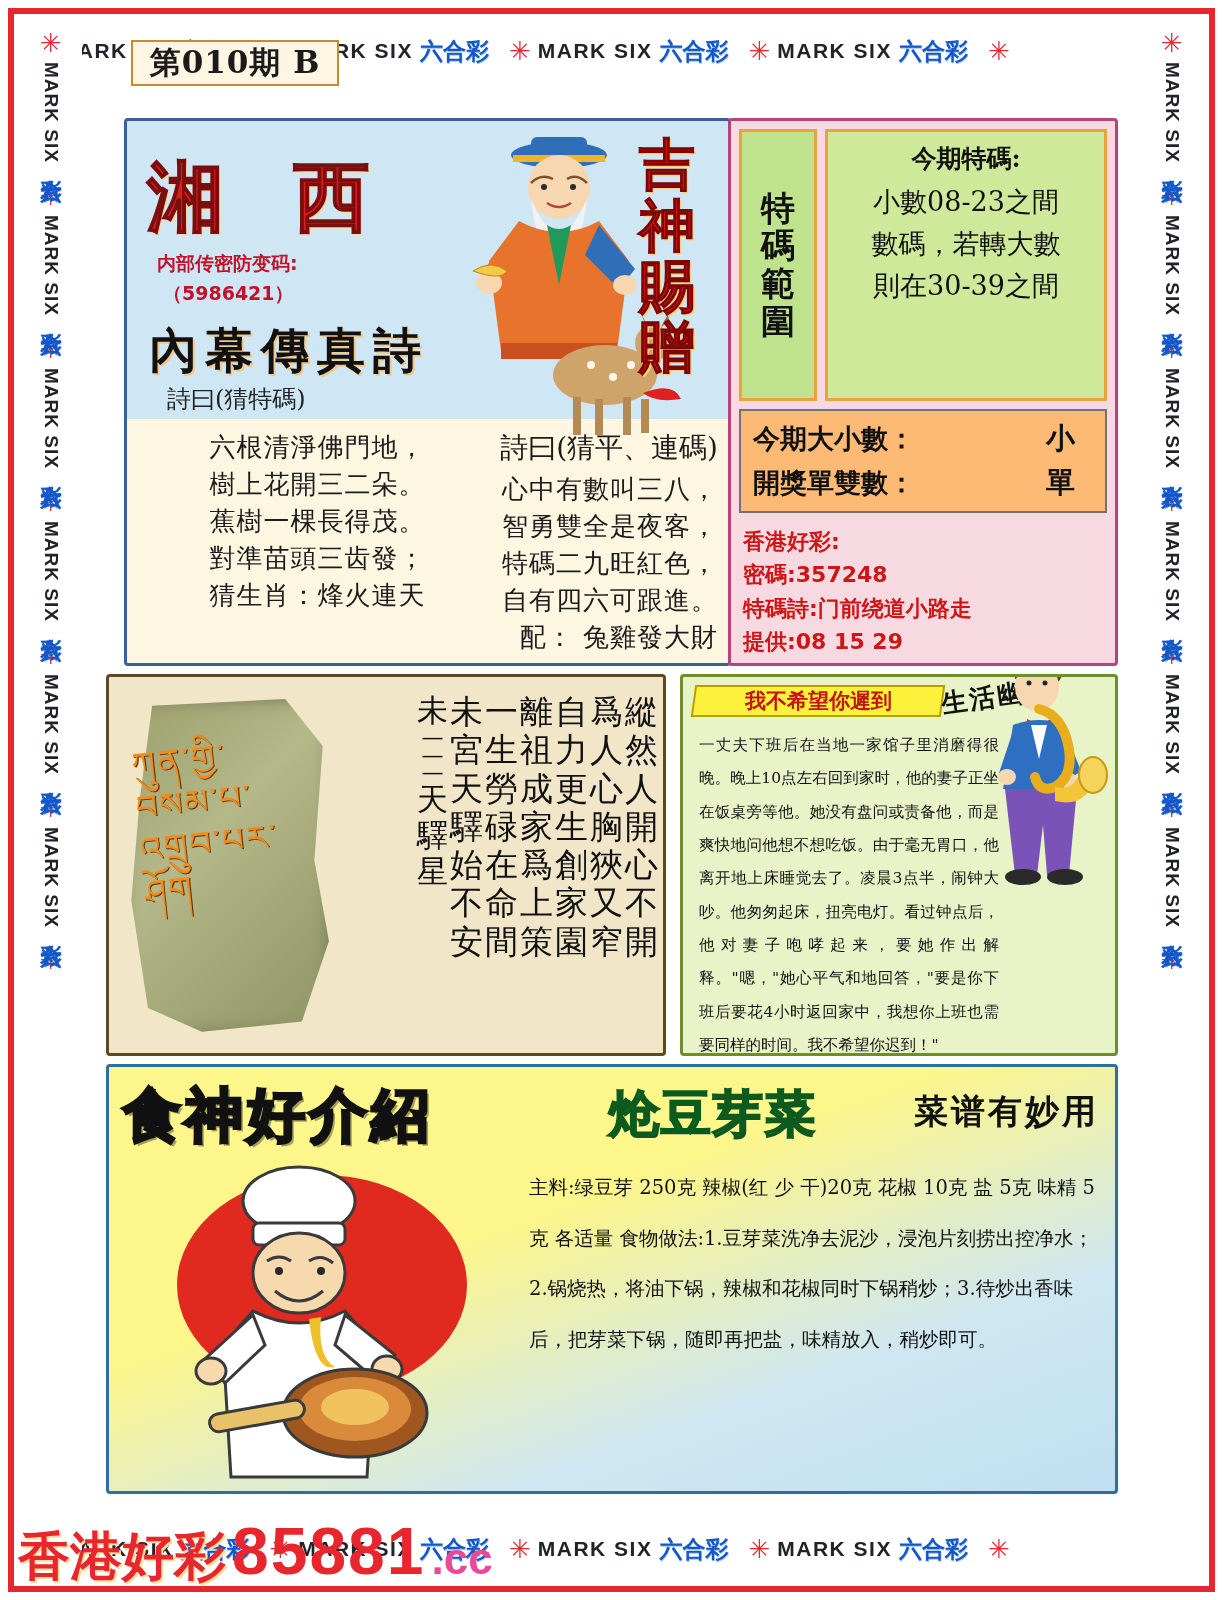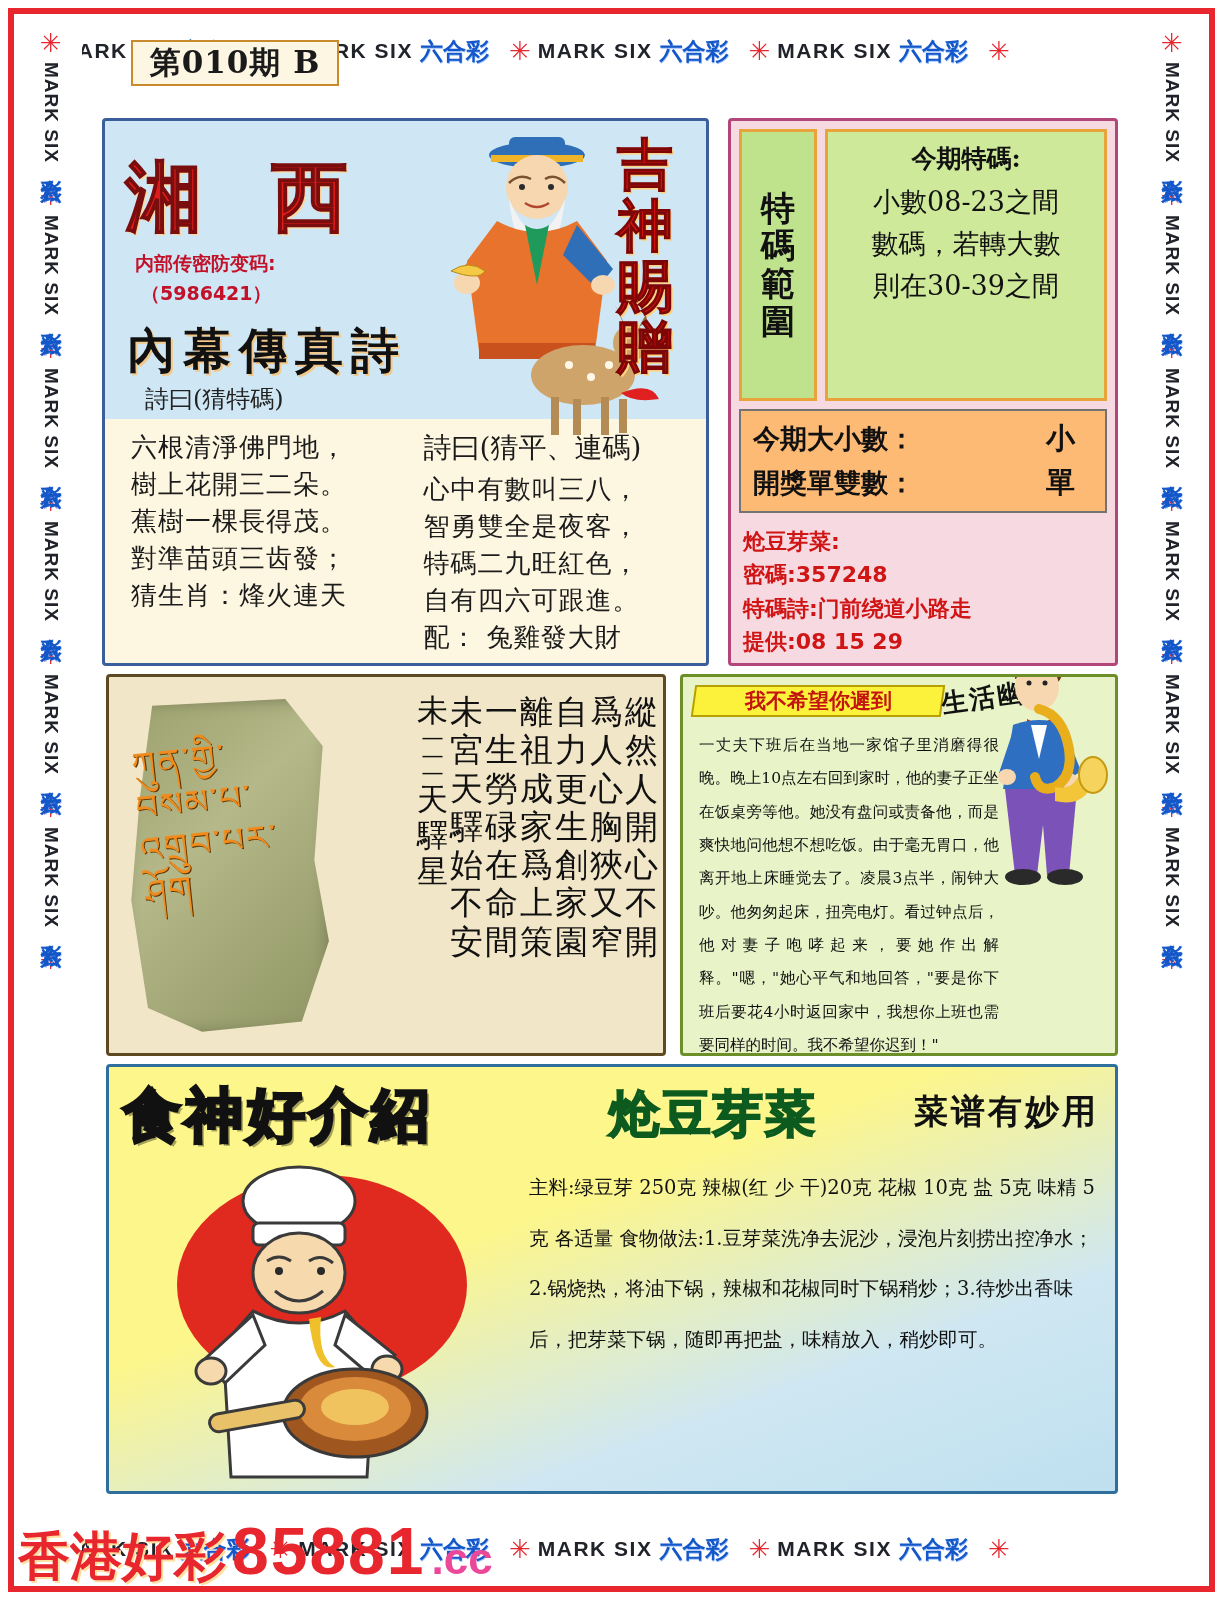--- a/index.html
+++ b/index.html
@@ -93,25 +93,26 @@
     letter-spacing:1px;
   }
 
   
   .content {
     position:absolute; left:88px; top:96px; width:1047px; height:1420px;
   }
 
   
   .panel-poem {
-    position:absolute; left:14px; top:22px; width:607px; height:548px;
+    position:absolute; left:36px; top:22px; width:607px; height:548px;
     background:linear-gradient(180deg,#cfe6f5 0%, #cfe7f5 55%, #fdf6e0 55%, #fdf6e0 100%);
     border:3px solid #3a5f9a;
     border-radius:4px;
     overflow:hidden;
+    text-align:right;
   }
   .poem-top { position:relative; height:302px; }
   .title-xiangxi {
     position:absolute; left:20px; top:26px;
     font-size:76px; font-weight:bold; letter-spacing:22px;
     color:#e01b1b;
     -webkit-text-stroke:1.5px #7a0d0d;
     font-family:"DejaVu Serif", serif;
     text-shadow:2px 2px 0 #ffd9a0;
   }
@@ -585,21 +586,21 @@
           <span>今期大小數：</span>
           <span class="bs-val">小</span>
         </div>
         <div class="bs-line">
           <span>開獎單雙數：</span>
           <span class="bs-val">單</span>
         </div>
       </div>
 
       <div class="guess-box">
-        <div class="guess-line">炝豆芽菜:</div>
+        <div class="guess-line">香港好彩:</div>
         <div class="guess-line"><span>密碼:</span><span>357248</span></div>
         <div class="guess-line"><span>特碼詩:</span><span>门前绕道小路走</span></div>
         <div class="guess-line"><span>提供:</span><span>08 15 29</span></div>
       </div>
     </div>
 
     <div class="panel-stone">
       <div class="stone-shape"></div>
       <div class="stone-glyphs">ཀུན་གྱི་བསམ་པ་འགྲུབ་པར་ཤོག</div>
 

